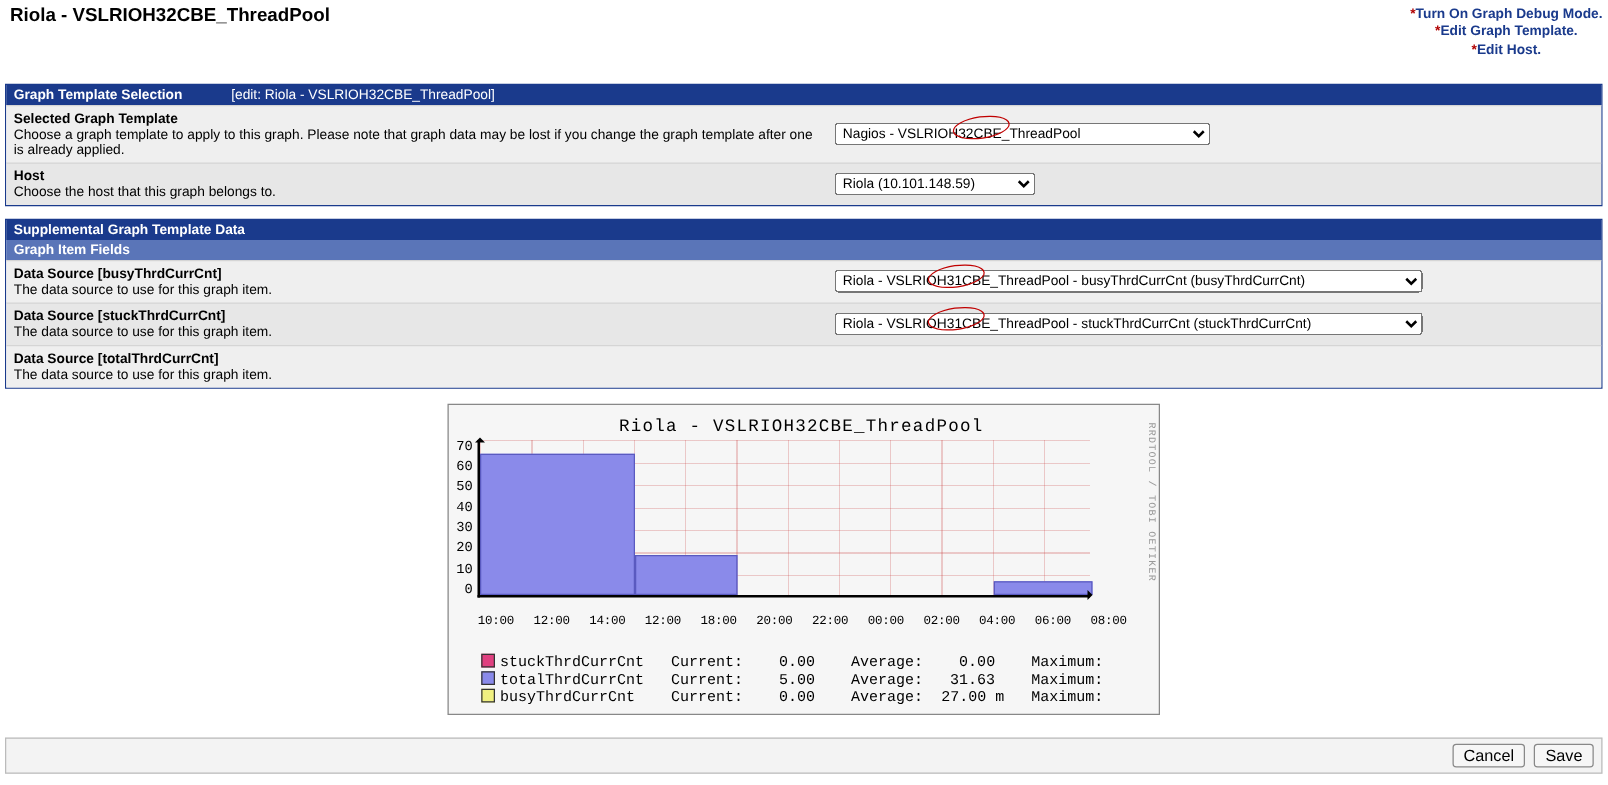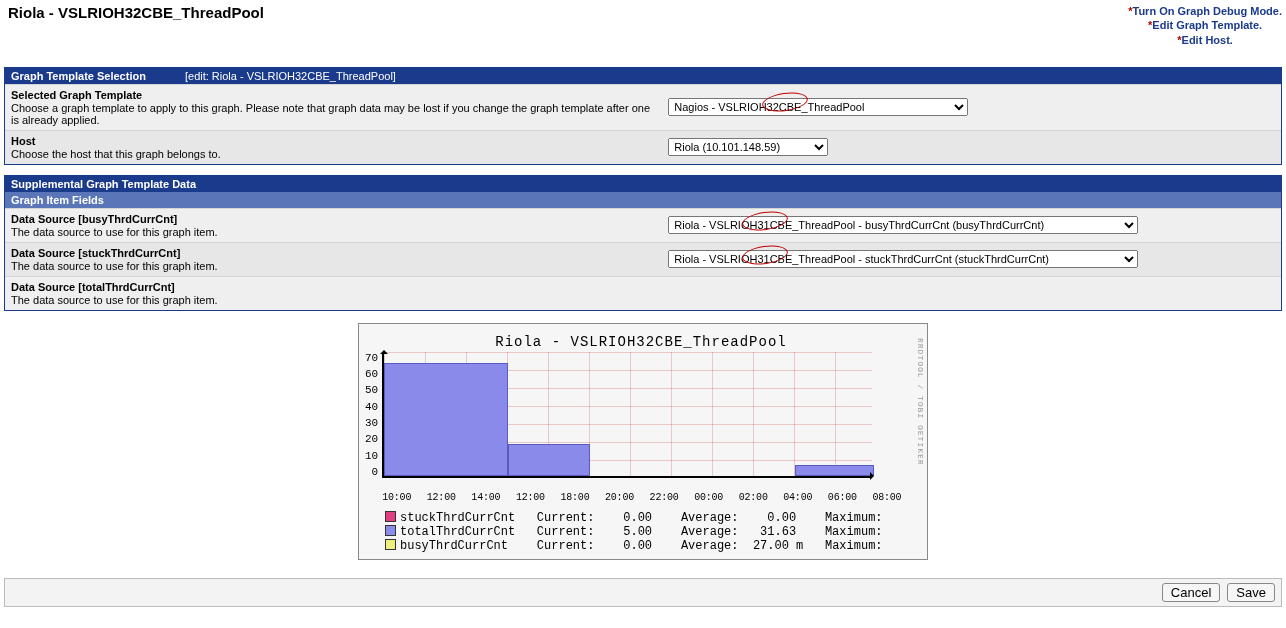--- a/index.html
+++ b/index.html
@@ -149,21 +149,21 @@
   }
   .x-axis {
     display: flex;
     font-size: 10px;
     padding-left: 0;
     margin-top: 14px;
     letter-spacing: -0.2px;
   }
   .x-axis span { flex: 1; text-align: left; }
   .legend {
-    margin-top: 8px;
+    margin-top: 20px;
     padding-left: 20px;
     font-size: 12px;
     text-align: right;
   }
   .legend-row { display: flex; gap: 0; white-space: pre; }
   .legend-row .sw {
     display: inline-block;
     width: 11px; height: 11px;
     border: 1px solid #333;
     margin-right: 4px;

